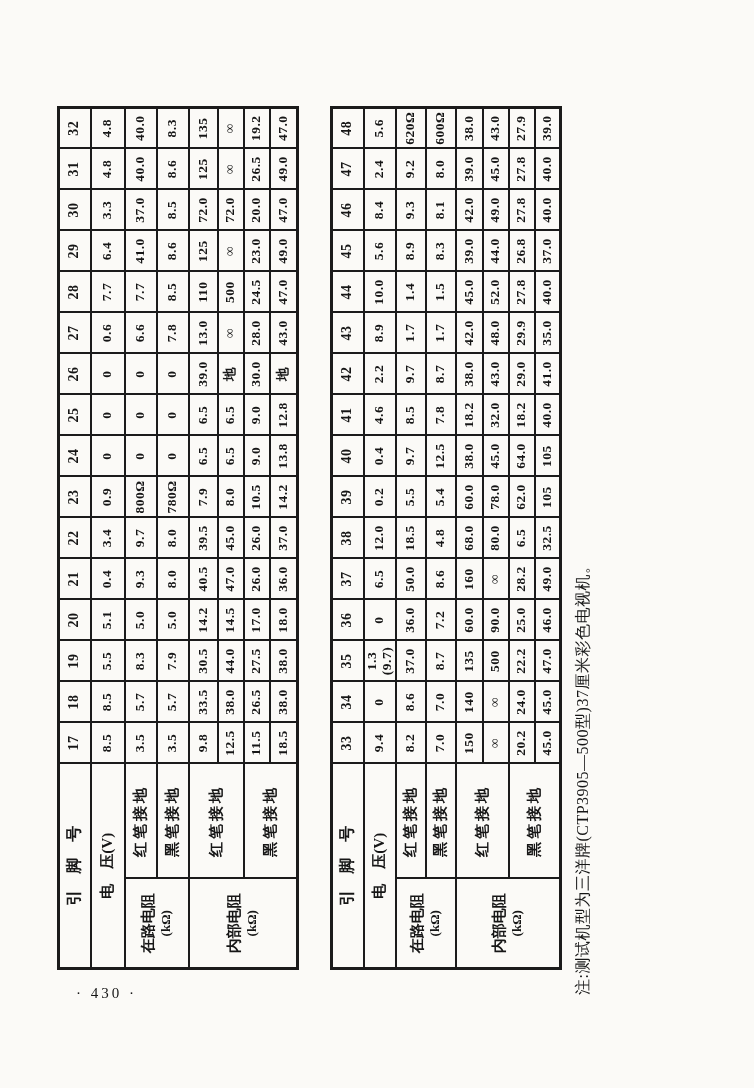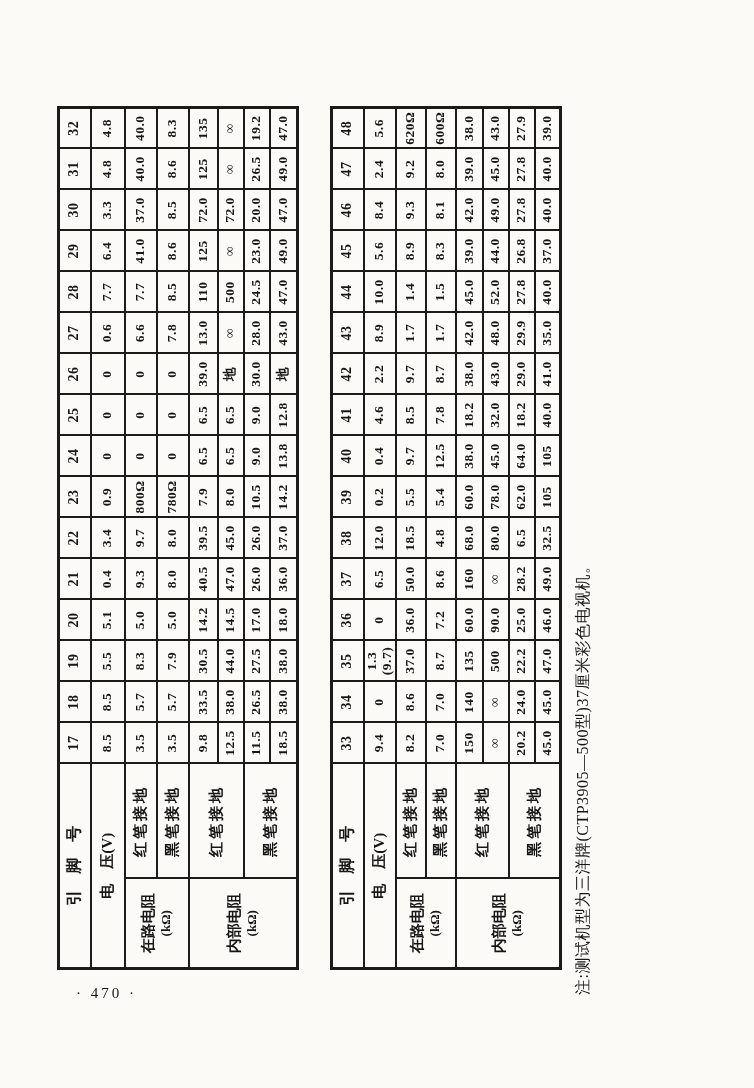--- a/index.html
+++ b/index.html
@@ -425,13 +425,13 @@
           <td>40.0</td>
           <td>40.0</td>
           <td>39.0</td>
         </tr>
     </tbody>
   </table>
 
   <div class="note-line">注:测试机型为三洋牌(CTP3905—500型)37厘米彩色电视机。</div>
 </div>
 
-<div class="page-number">· 470 ·</div>
+<div class="page-number">· 430 ·</div>
 
 </body></html>

